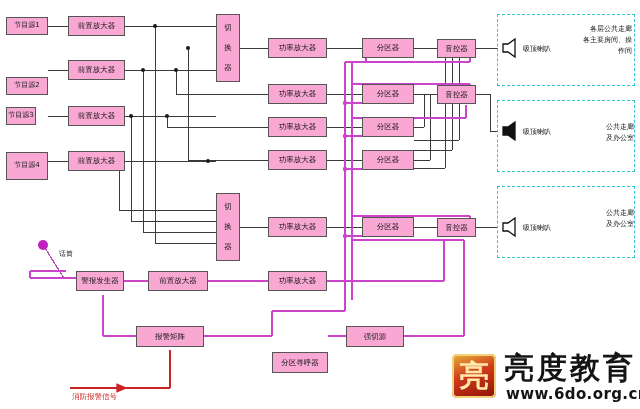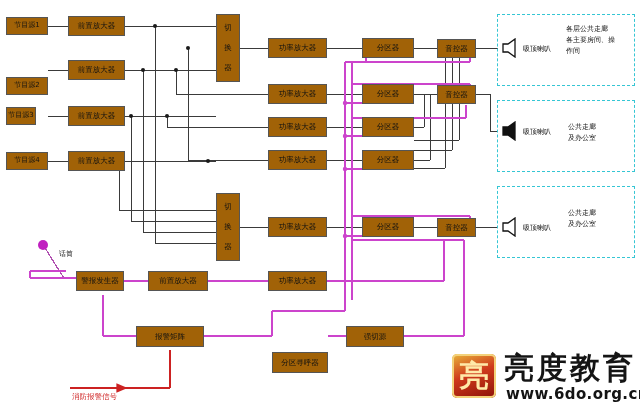--- a/index.html
+++ b/index.html
@@ -10,21 +10,21 @@
     overflow:hidden;
     position:relative;
   }
   #stage{position:absolute;left:0;top:0;width:640px;height:409px;}
   svg#wires{position:absolute;left:0;top:0;width:640px;height:409px;}
 
   .box{
     position:absolute;
     box-sizing:border-box;
     border:1px solid #555;
-    background:#a16207;
+    background:#f9a8d4;
     display:flex;align-items:center;justify-content:center;
     font-size:7.5px;color:#111;
     line-height:1.05;
     letter-spacing:0px;
     text-align:center;
     z-index:3;
   }
   .box.src{font-size:7px;}
   .box.vert{
     flex-direction:column;
@@ -40,21 +40,21 @@
     box-sizing:border-box;
     border:1px dashed #35c6d4;
     background:transparent;
     z-index:1;
   }
   .zonetext{
     position:absolute;
     font-size:7px;
     color:#111;
     line-height:1.55;
-    text-align:left;
+    text-align:right;
     z-index:4;
     white-space:pre-line;
   }
   .spklabel{
     position:absolute;
     font-size:7px;color:#111;z-index:4;white-space:nowrap;
   }
   .freelabel{
     position:absolute;font-size:7px;color:#111;z-index:4;white-space:nowrap;
   }
@@ -234,21 +234,21 @@
 
   <div class="box src" style="left:6px;top:17px;width:42px;height:18px;">
     <span>节目源1</span>
   </div>
   <div class="box src" style="left:6px;top:61px;width:42px;height:18px;margin-top:16px;">
     <span>节目源2</span>
   </div>
   <div class="box src" style="left:6px;top:107px;width:30px;height:18px;">
     <span>节目源3</span>
   </div>
-  <div class="box src" style="left:6px;top:152px;width:42px;height:18px;">
+  <div class="box src" style="left:6px;top:152px;width:42px;height:28px;">
     <span>节目源4</span>
   </div>
 
   <div class="box" style="left:68px;top:16px;width:57px;height:20px;">
     <span>前置放大器</span>
   </div>
   <div class="box" style="left:68px;top:60px;width:57px;height:20px;">
     <span>前置放大器</span>
   </div>
   <div class="box" style="left:68px;top:106px;width:57px;height:20px;">

